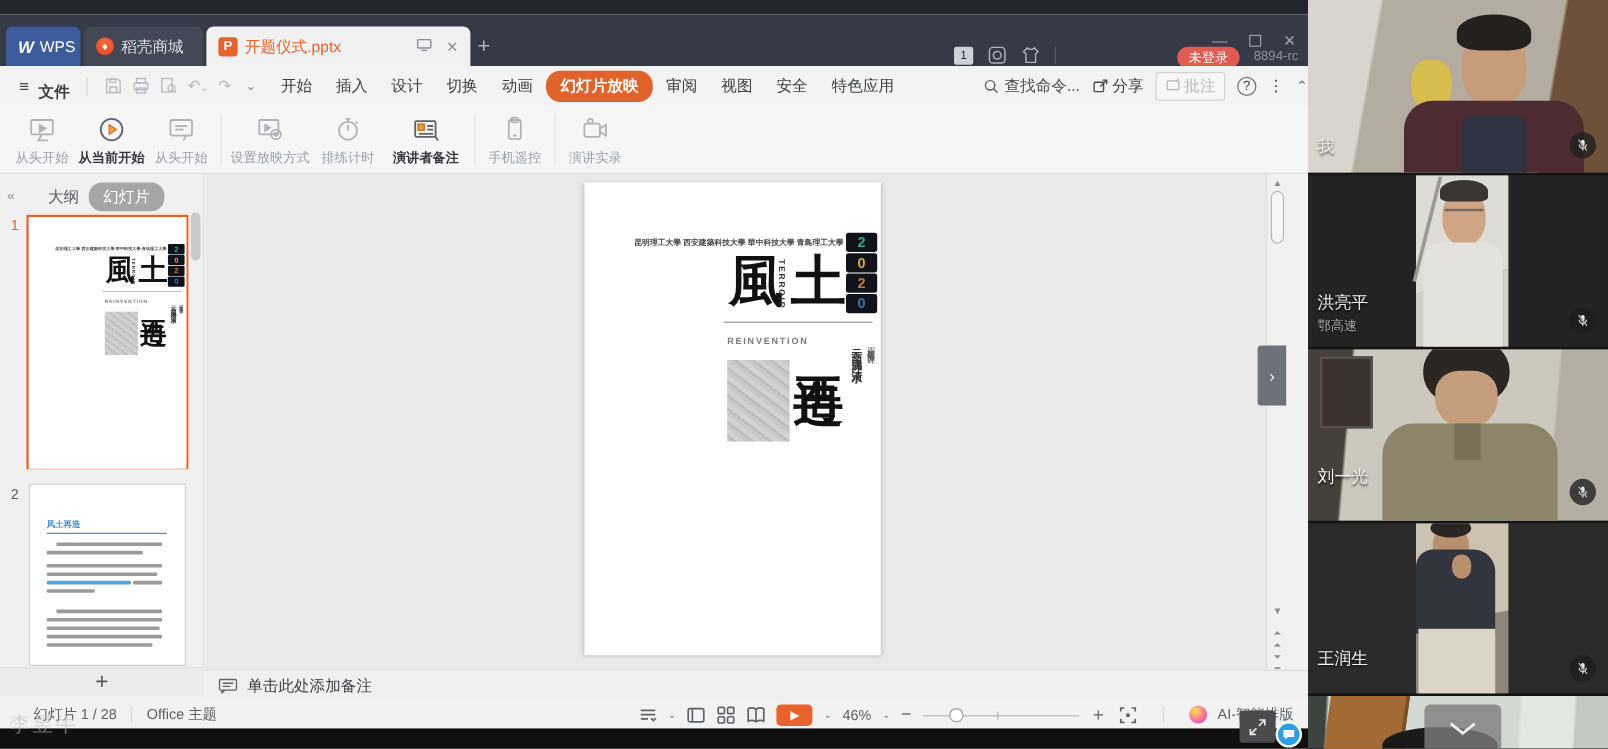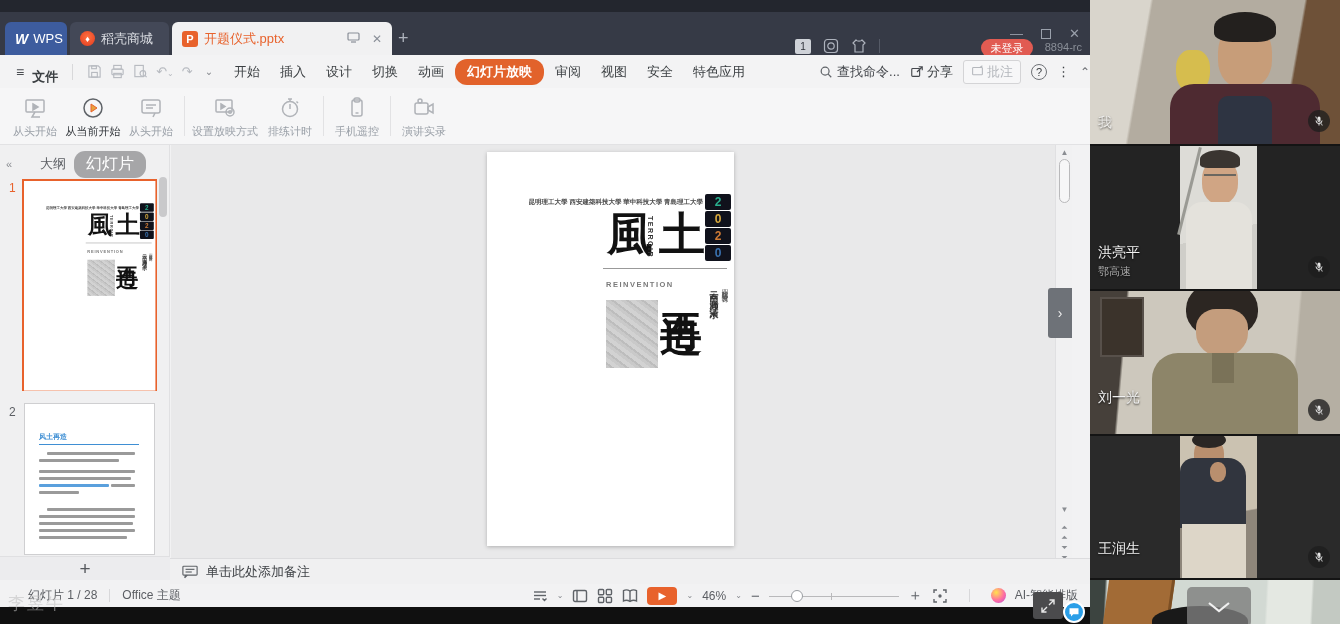--- a/index.html
+++ b/index.html
@@ -50,32 +50,32 @@
   .commentbtn { display:flex; align-items:center; gap:3px; border:1px solid #d4d4d6; border-radius:3px; padding:2px 7px; color:#b4b7bc; background:#f7f7f8; }
   .helpq { width:16px; height:16px; border:1.3px solid #6f7277; border-radius:50%; font-size:11px; display:flex; align-items:center; justify-content:center; }
   .dots3 { font-size:13px; letter-spacing:0; }
   .collapse-cv { font-size:12px; color:#6f7277; }
 
   
   .ribbon { position:absolute; left:0; top:88px; width:1090px; height:57px; background:#f6f6f7; border-bottom:1px solid #e2e2e4; display:flex; align-items:stretch; padding-left:6px; }
   .rbtn { width:58px; display:flex; flex-direction:column; align-items:center; justify-content:center; gap:3px; padding-top:2px; }
   .rbtn.wide { width:72px; }
   .rlabel { font-size:11px; color:#9aa0a8; white-space:nowrap; }
-  .rbtn.enabled .rlabel { color:#33373c; font-weight:normal; }
+  .rbtn.enabled .rlabel { color:#33373c; font-weight:bold; }
   .ricon { width:26px; height:26px; display:flex; align-items:center; justify-content:center; }
   .ricon svg { width:24px; height:24px; }
   .r-sep { width:1px; background:#e2e2e4; margin:8px 4px; }
 
   
   .bodywrap { position:absolute; left:0; top:145px; width:1090px; height:413px; }
   .leftpanel { position:absolute; left:0; top:0; width:170px; height:413px; background:#f0f0f1; border-right:1px solid #e0e0e2; }
   .lp-head { position:absolute; left:0; top:6px; width:170px; height:26px; display:flex; align-items:center; }
   .lp-collapse { position:absolute; left:6px; color:#8a8d92; font-size:11px; }
   .lp-tabs { position:absolute; left:40px; display:flex; gap:8px; align-items:center; font-size:13px; color:#5b5e63; }
-  .lp-tab-pill { background:#a6a6a8; color:#fff; border-radius:11px; padding:3px 12px; font-size:16px; }
+  .lp-tab-pill { background:#a6a6a8; color:#fff; border-radius:11px; padding:3px 12px; font-size:13px; }
   .lp-scroll { position:absolute; right:2px; top:32px; width:8px; height:40px; background:#c9c9cb; border-radius:4px; }
   .thumbnum { position:absolute; font-size:12px; color:#5b5e63; }
   .thumb { position:absolute; background:#fff; border:1px solid #cfcfd1; }
   .thumb.sel { border:2px solid #e8622c; }
   .addslide { position:absolute; left:0; top:411px; width:170px; height:24px; display:flex; align-items:center; justify-content:center; color:#55585d; font-size:19px; background:#ececee; border-top:1px solid #e0e0e2; }
 
   .canvas { position:absolute; left:171px; top:0; width:901px; height:413px; background:#e9e9ea; overflow:hidden; }
   .vscroll { position:absolute; right:0; top:0; width:17px; height:413px; background:#f1f1f2; border-left:1px solid #e0e0e2; }
   .vs-thumb { position:absolute; left:3px; top:14px; width:11px; height:44px; border:1px solid #b9b9bb; border-radius:6px; background:#f6f6f7; }
   .vs-glyph { position:absolute; left:0; width:17px; text-align:center; color:#8a8d92; font-size:8px; }
@@ -307,20 +307,33 @@
         <span class="ricon">
           <svg viewBox="0 0 24 24" fill="none" stroke="#b0b3b8" stroke-width="1.5">
               <circle cx="12" cy="13" r="7.5"></circle>
               <line x1="12" y1="13" x2="12" y2="8"></line>
               <line x1="10" y1="3" x2="14" y2="3"></line>
               <line x1="12" y1="3" x2="12" y2="5"></line>
               <line x1="18.5" y1="5.5" x2="20" y2="7"></line>
             </svg>
         </span>
         <span class="rlabel">排练计时</span>
+      </div>
+      <div class="rbtn enabled wide">
+        <span class="ricon">
+          <svg viewBox="0 0 24 24" fill="none" stroke="#5f6368" stroke-width="1.5">
+              <rect x="3" y="5" width="17" height="13" rx="1"></rect>
+              <rect x="5.5" y="7.5" width="5" height="5" fill="#e8a33d" stroke="#c87d2c"></rect>
+              <line x1="13" y1="9" x2="18" y2="9"></line>
+              <line x1="13" y1="12" x2="18" y2="12"></line>
+              <line x1="6" y1="15.5" x2="18" y2="15.5"></line>
+              <path d="M20 18 l2 3"></path>
+            </svg>
+        </span>
+        <span class="rlabel">演讲者备注</span>
       </div>
       <div class="r-sep"></div>
       <div class="rbtn">
         <span class="ricon">
           <svg viewBox="0 0 24 24" fill="none" stroke="#b0b3b8" stroke-width="1.5">
               <rect x="7" y="4" width="10" height="16" rx="2"></rect>
               <rect x="9" y="2" width="6" height="4" rx="2"></rect>
               <line x1="10.5" y1="17" x2="13.5" y2="17"></line>
             </svg>
         </span>

